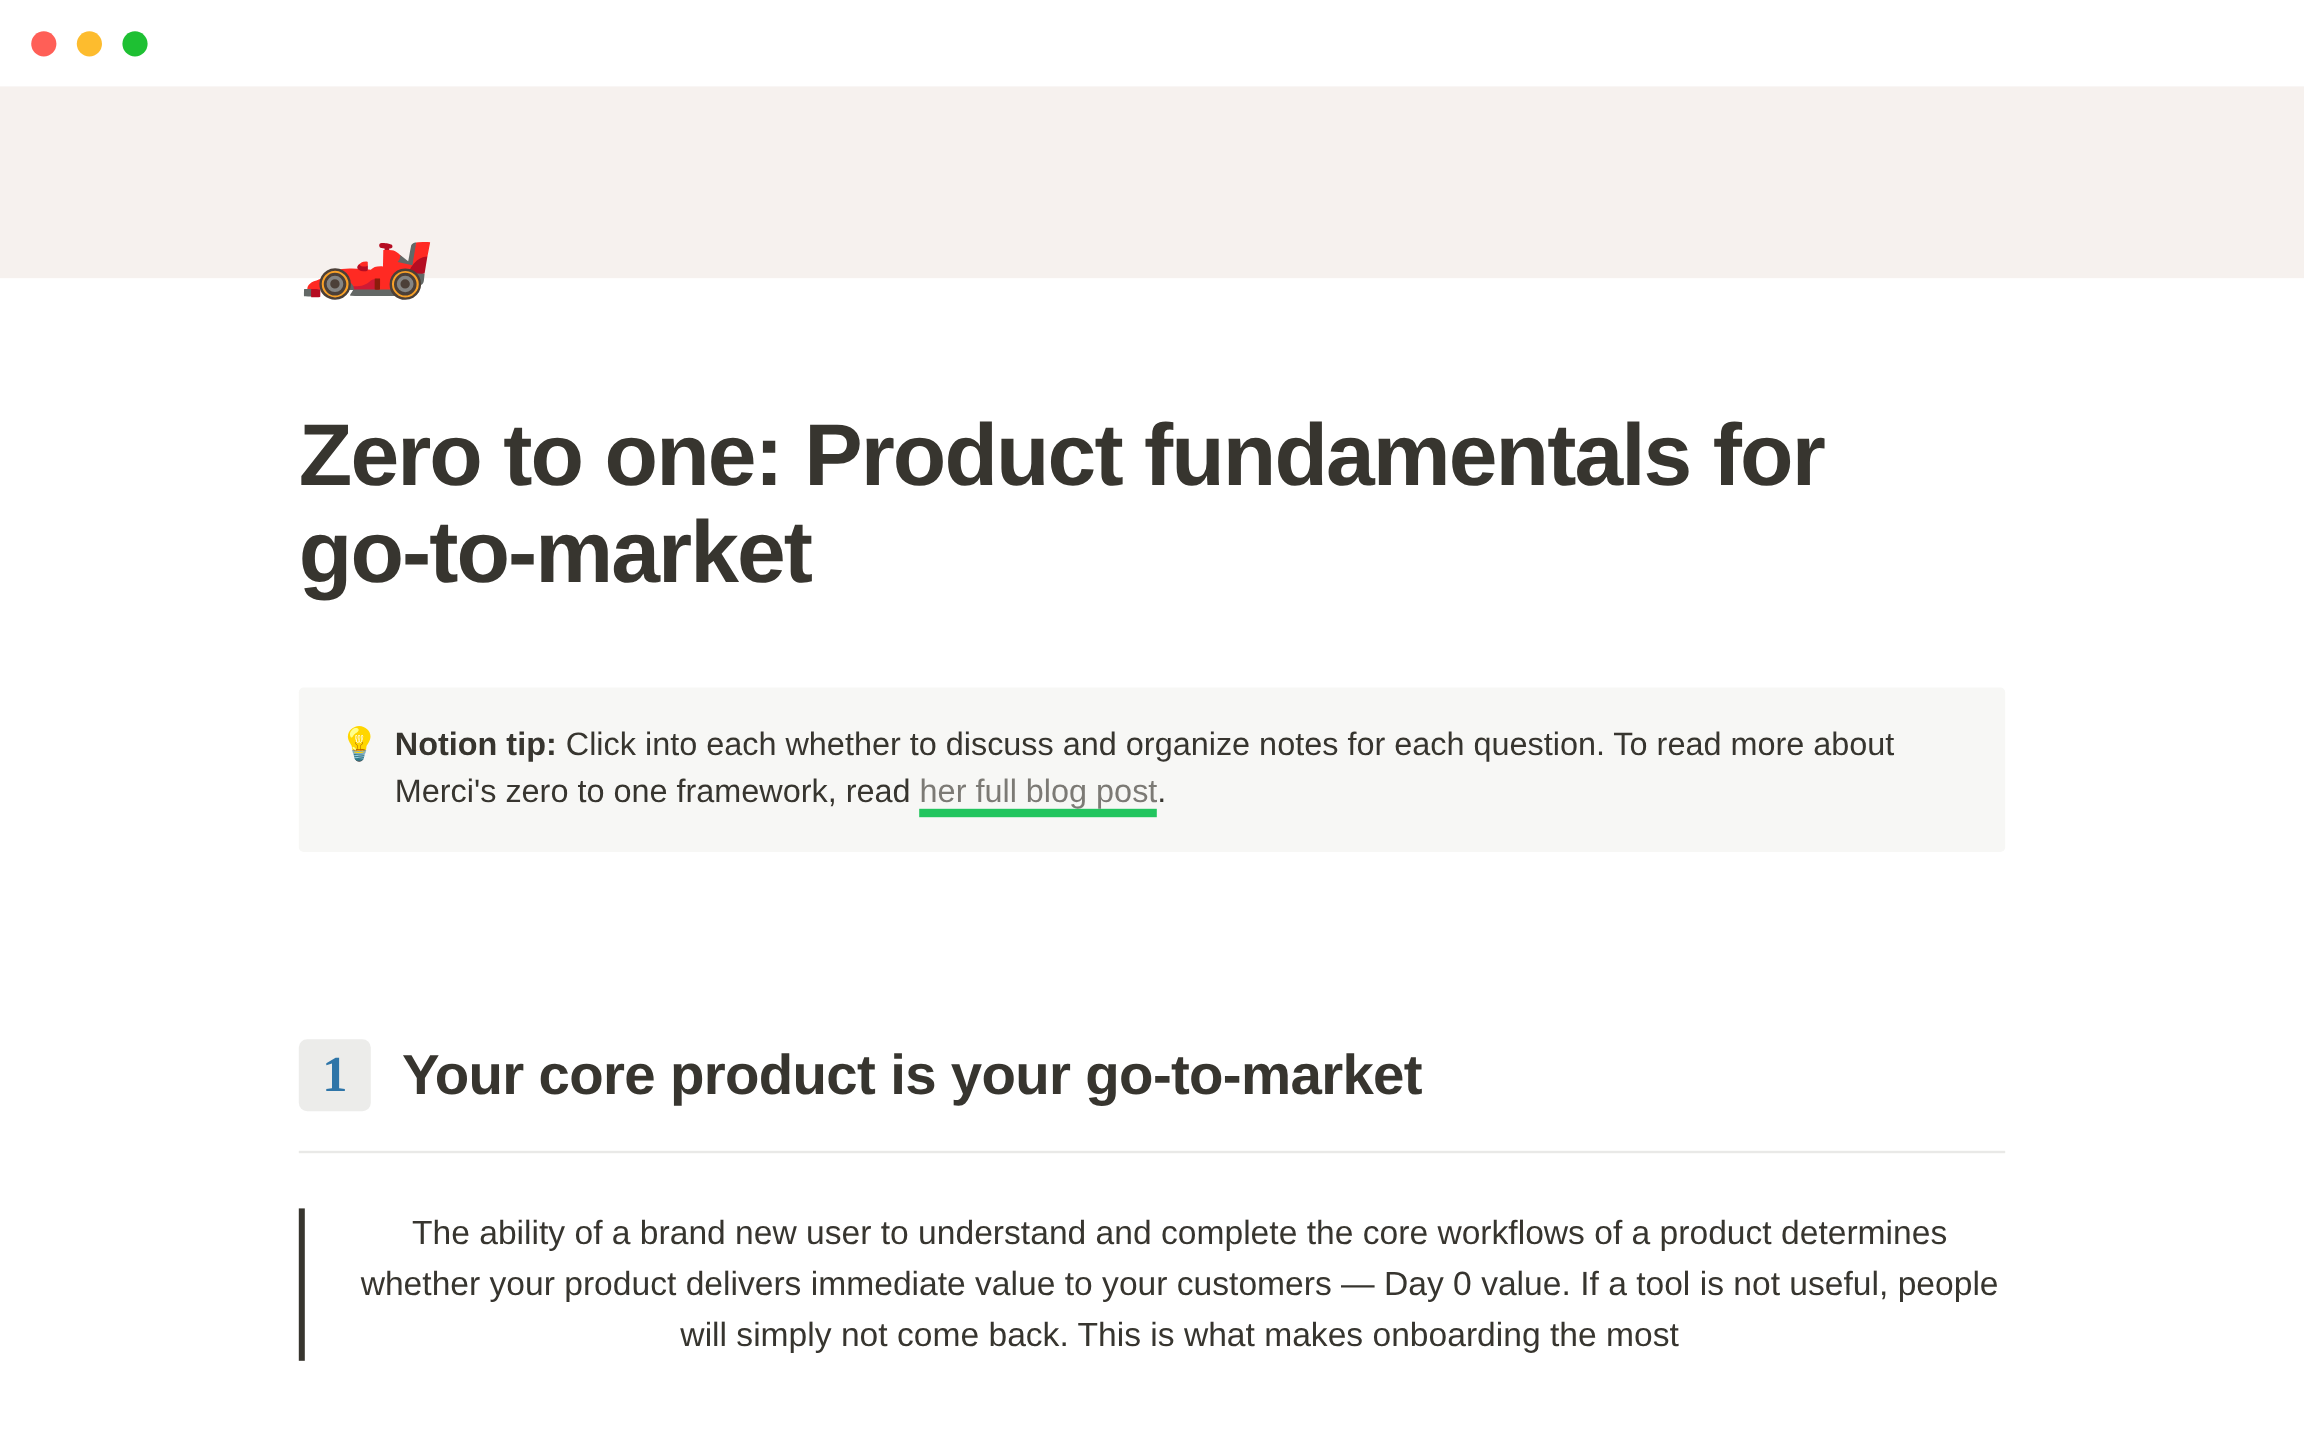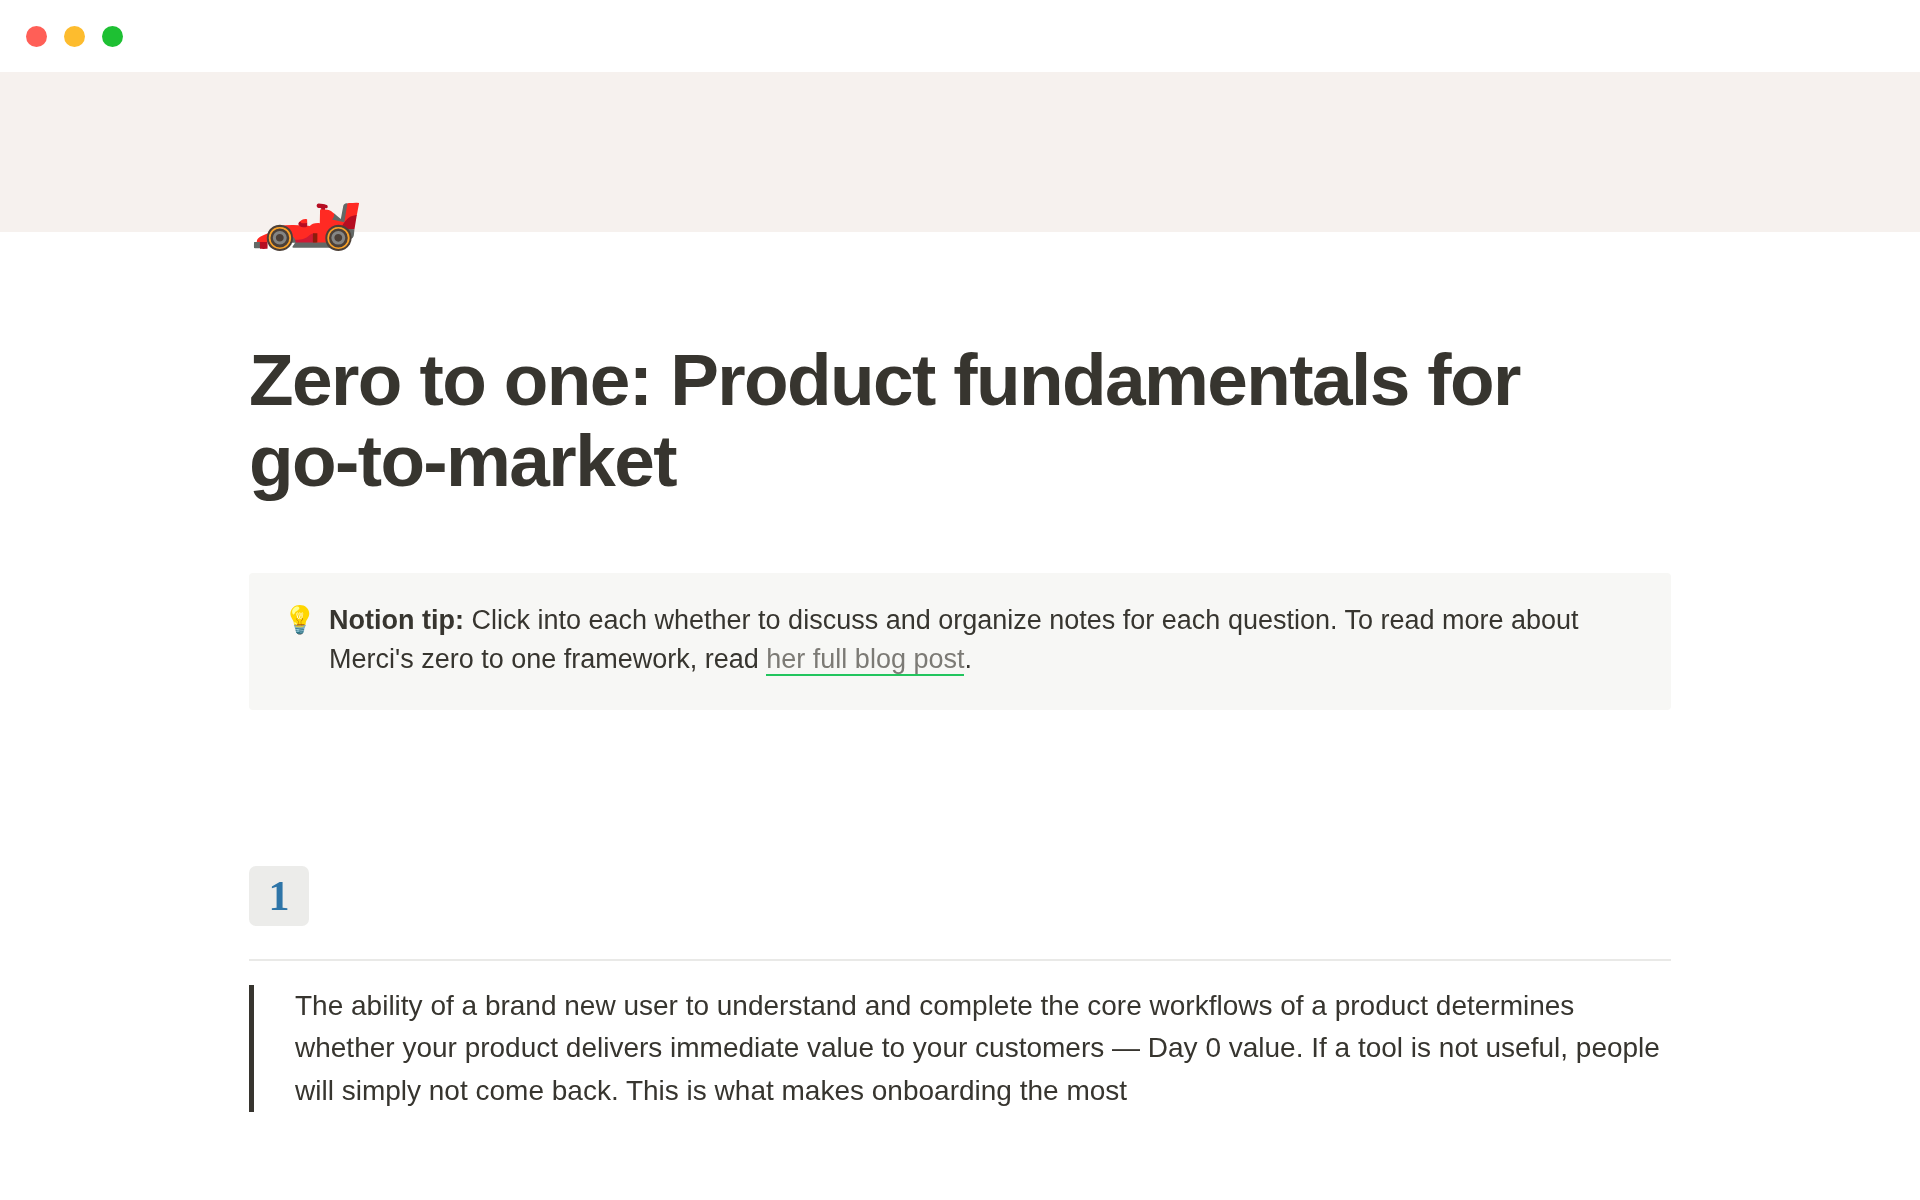--- a/index.html
+++ b/index.html
@@ -112,21 +112,21 @@
     color: #37352F;
     flex: 1 1 auto;
   }
   .callout-text b {
     font-weight: 700;
     margin-top: 31px;
   }
   .callout-link {
     color: #7C7A75;
     text-decoration: none;
-    border-bottom: 2px solid #22c55e;
+    border-bottom: 7px solid #22c55e;
     cursor: pointer;
   }
 
   
   .section-heading {
     margin-top: 156px;
     display: flex;
     align-items: center;
     gap: 26px;
   }
@@ -155,27 +155,28 @@
   }
   .section-divider {
     margin-top: 33px;
     height: 2px;
     background: #E9E9E7;
     width: 1422px;
   }
 
   
   .quote-block {
-    margin-top: 24px;
+    margin-top: 46px;
     border-left: 5px solid #37352F;
     padding-left: 41px;
     font-size: 28px;
     line-height: 1.52;
     color: #37352F;
     max-width: 1380px;
+    text-align: center;
   }
 </style>
 </head>
 <body>
 
 <div class="window-chrome">
   <div class="traffic-lights">
     <span class="dot dot-close"></span>
     <span class="dot dot-min"></span>
     <span class="dot dot-max"></span>
@@ -193,19 +194,20 @@
 
     <div class="callout">
       <div class="callout-emoji">💡</div>
       <div class="callout-text">
         <b>Notion tip:</b><span> Click into each whether to discuss and organize notes for each question. To read more about Merci's zero to one framework, read </span><a class="callout-link">her full blog post</a><span>.</span>
       </div>
     </div>
 
     <div class="section-heading">
       <div class="section-number">1</div>
+      <h2 class="section-title">Your core product is your go-to-market</h2>
     </div>
     <div class="section-divider"></div>
 
     <div class="quote-block">The ability of a brand new user to understand and complete the core workflows of a product determines whether your product delivers immediate value to your customers — Day 0 value. If a tool is not useful, people will simply not come back. This is what makes onboarding the most</div>
 
   </div>
 </div>
 
 </body></html>

